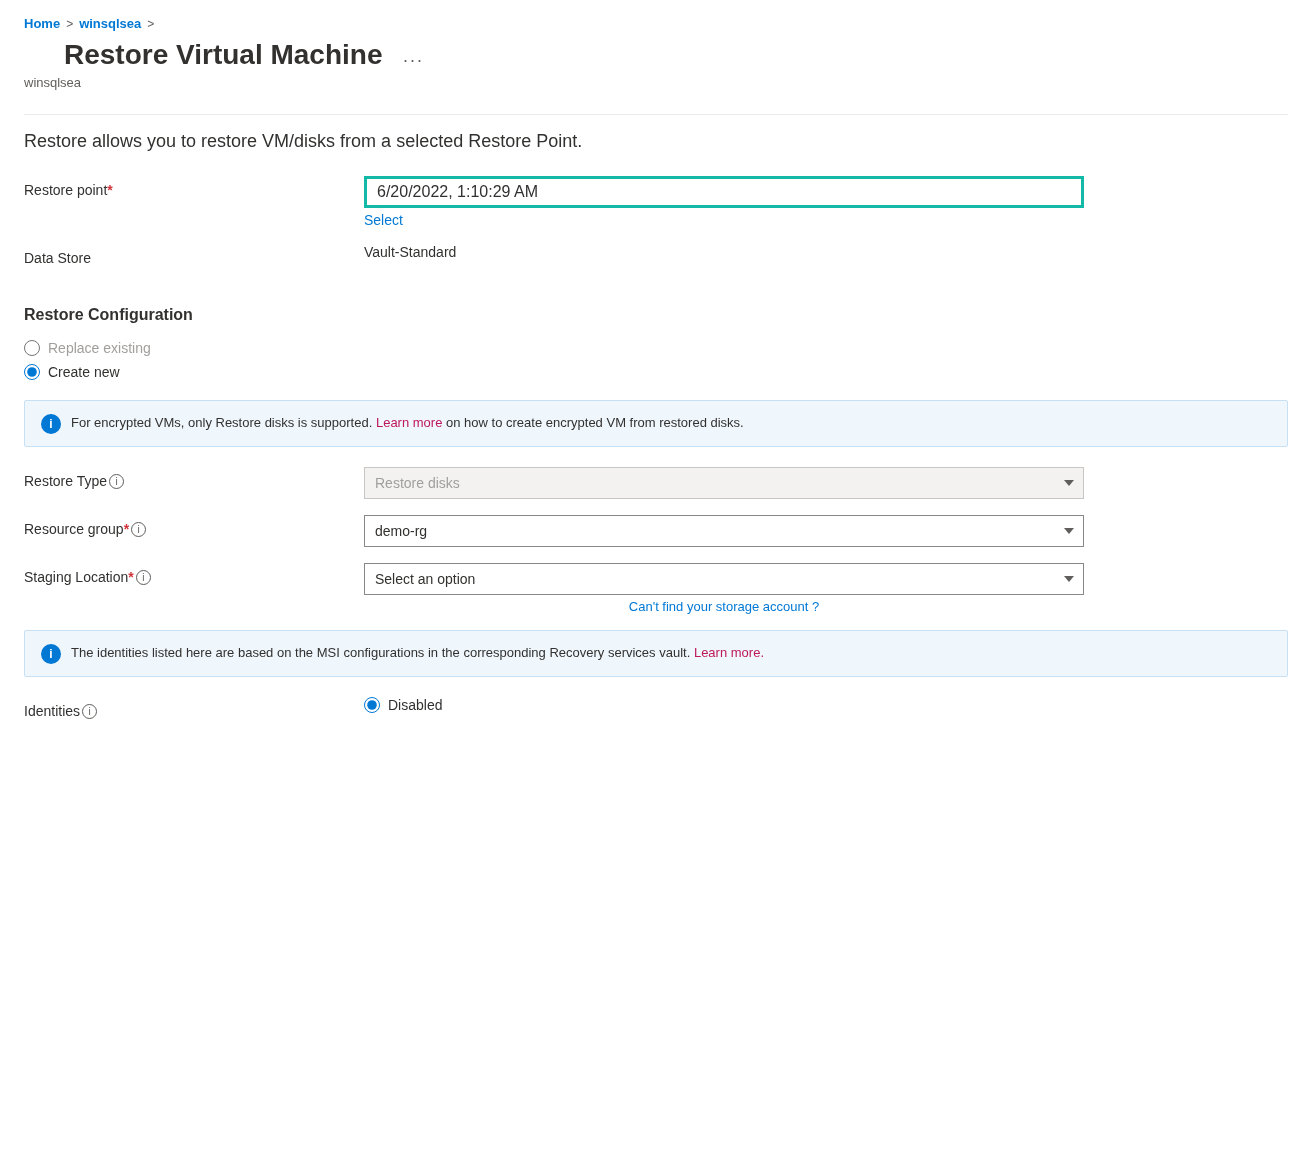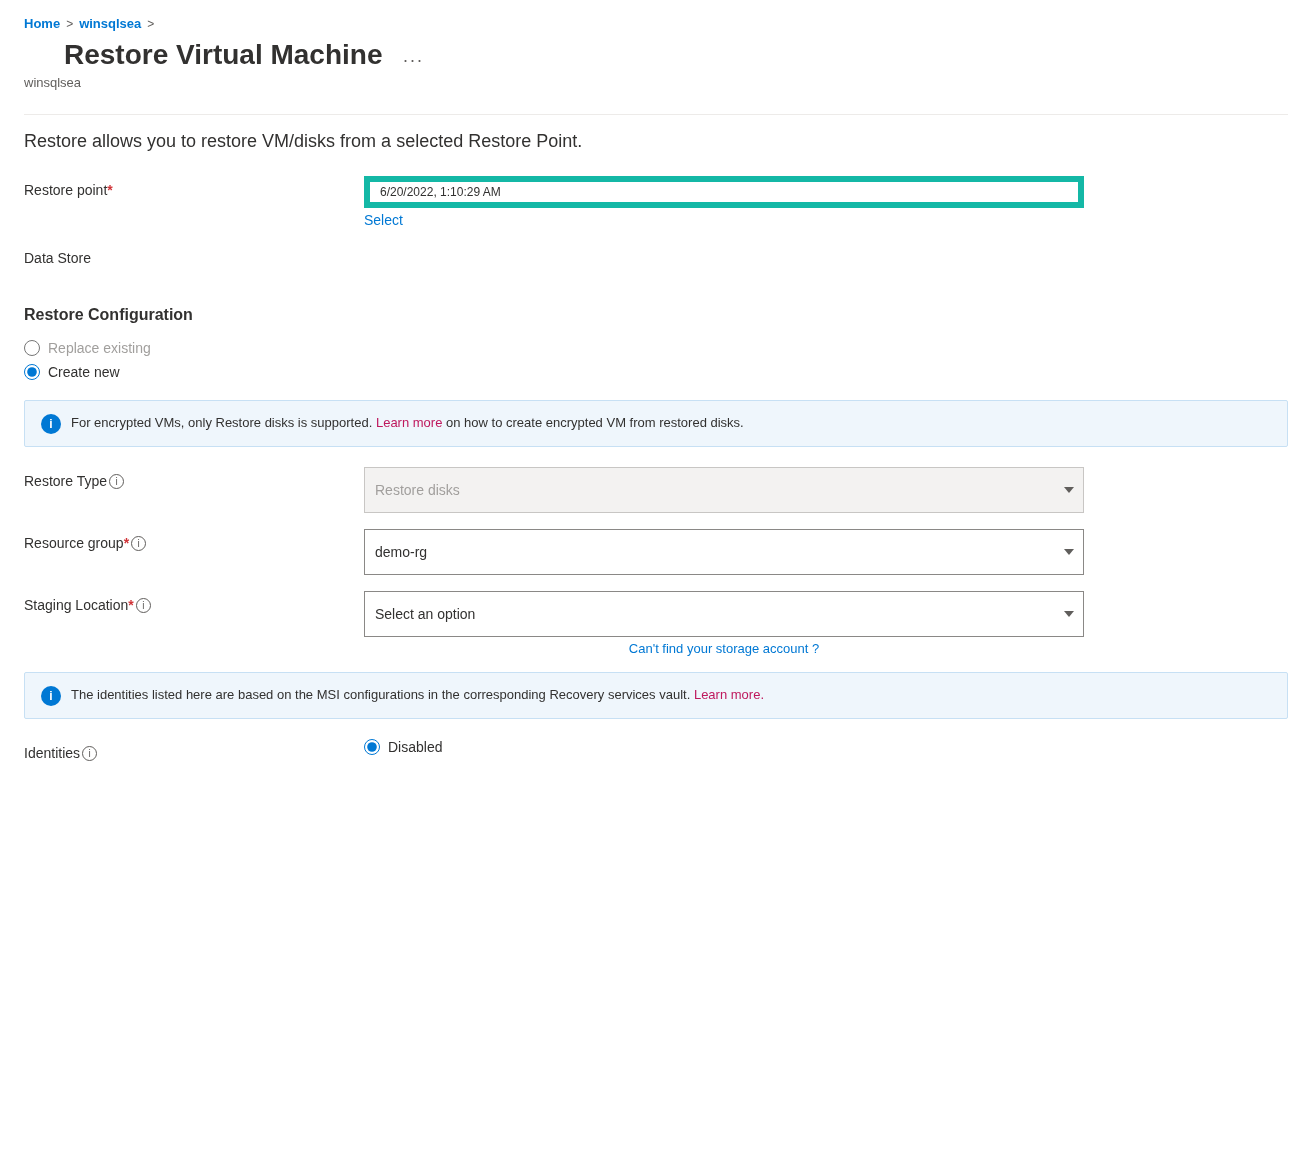--- a/index.html
+++ b/index.html
@@ -79,23 +79,23 @@
     .required-star {
       color: #d13438;
       font-weight: bold;
     }
     .form-control {
       flex: 1;
       max-width: 720px;
     }
     .text-input {
       width: 100%;
-      border: 6px solid #14b8a6;
+      border: 3px solid #14b8a6;
       padding: 6px 10px;
-      font-size: 12px;
+      font-size: 16px;
       color: #323130;
       background: #fff;
       height: 32px;
     }
     .select-link {
       color: #0078d4;
       font-size: 14px;
       cursor: pointer;
       margin-top: 4px;
       display: block;
@@ -173,21 +173,21 @@
       text-decoration: none;
       cursor: pointer;
     }
     .dropdown {
       width: 100%;
       border: 1px solid #8a8886;
       padding: 6px 48px 6px 10px;
       font-size: 14px;
       color: #323130;
       background: #fff;
-      height: 46px;
+      height: 32px;
       appearance: none;
       -webkit-appearance: none;
       cursor: pointer;
       position: relative;
     }
     .dropdown-wrapper {
       position: relative;
       width: 100%;
     }
     .dropdown-wrapper::after {
@@ -271,20 +271,23 @@
         <input type="text" class="text-input" readonly="" value="6/20/2022, 1:10:29 AM" style="">
         <a class="select-link">Select</a>
       </div>
     </div>
 
     
     <div class="form-row">
       <div class="form-label">
         <span>Data Store</span>
       </div>
+      <div class="form-control">
+        <span class="static-value">Vault-Standard</span>
+      </div>
     </div>
 
     <br>
 
     
     <div>
       <div class="section-title">Restore Configuration</div>
 
       <div class="radio-group">
         <label class="radio-option">

